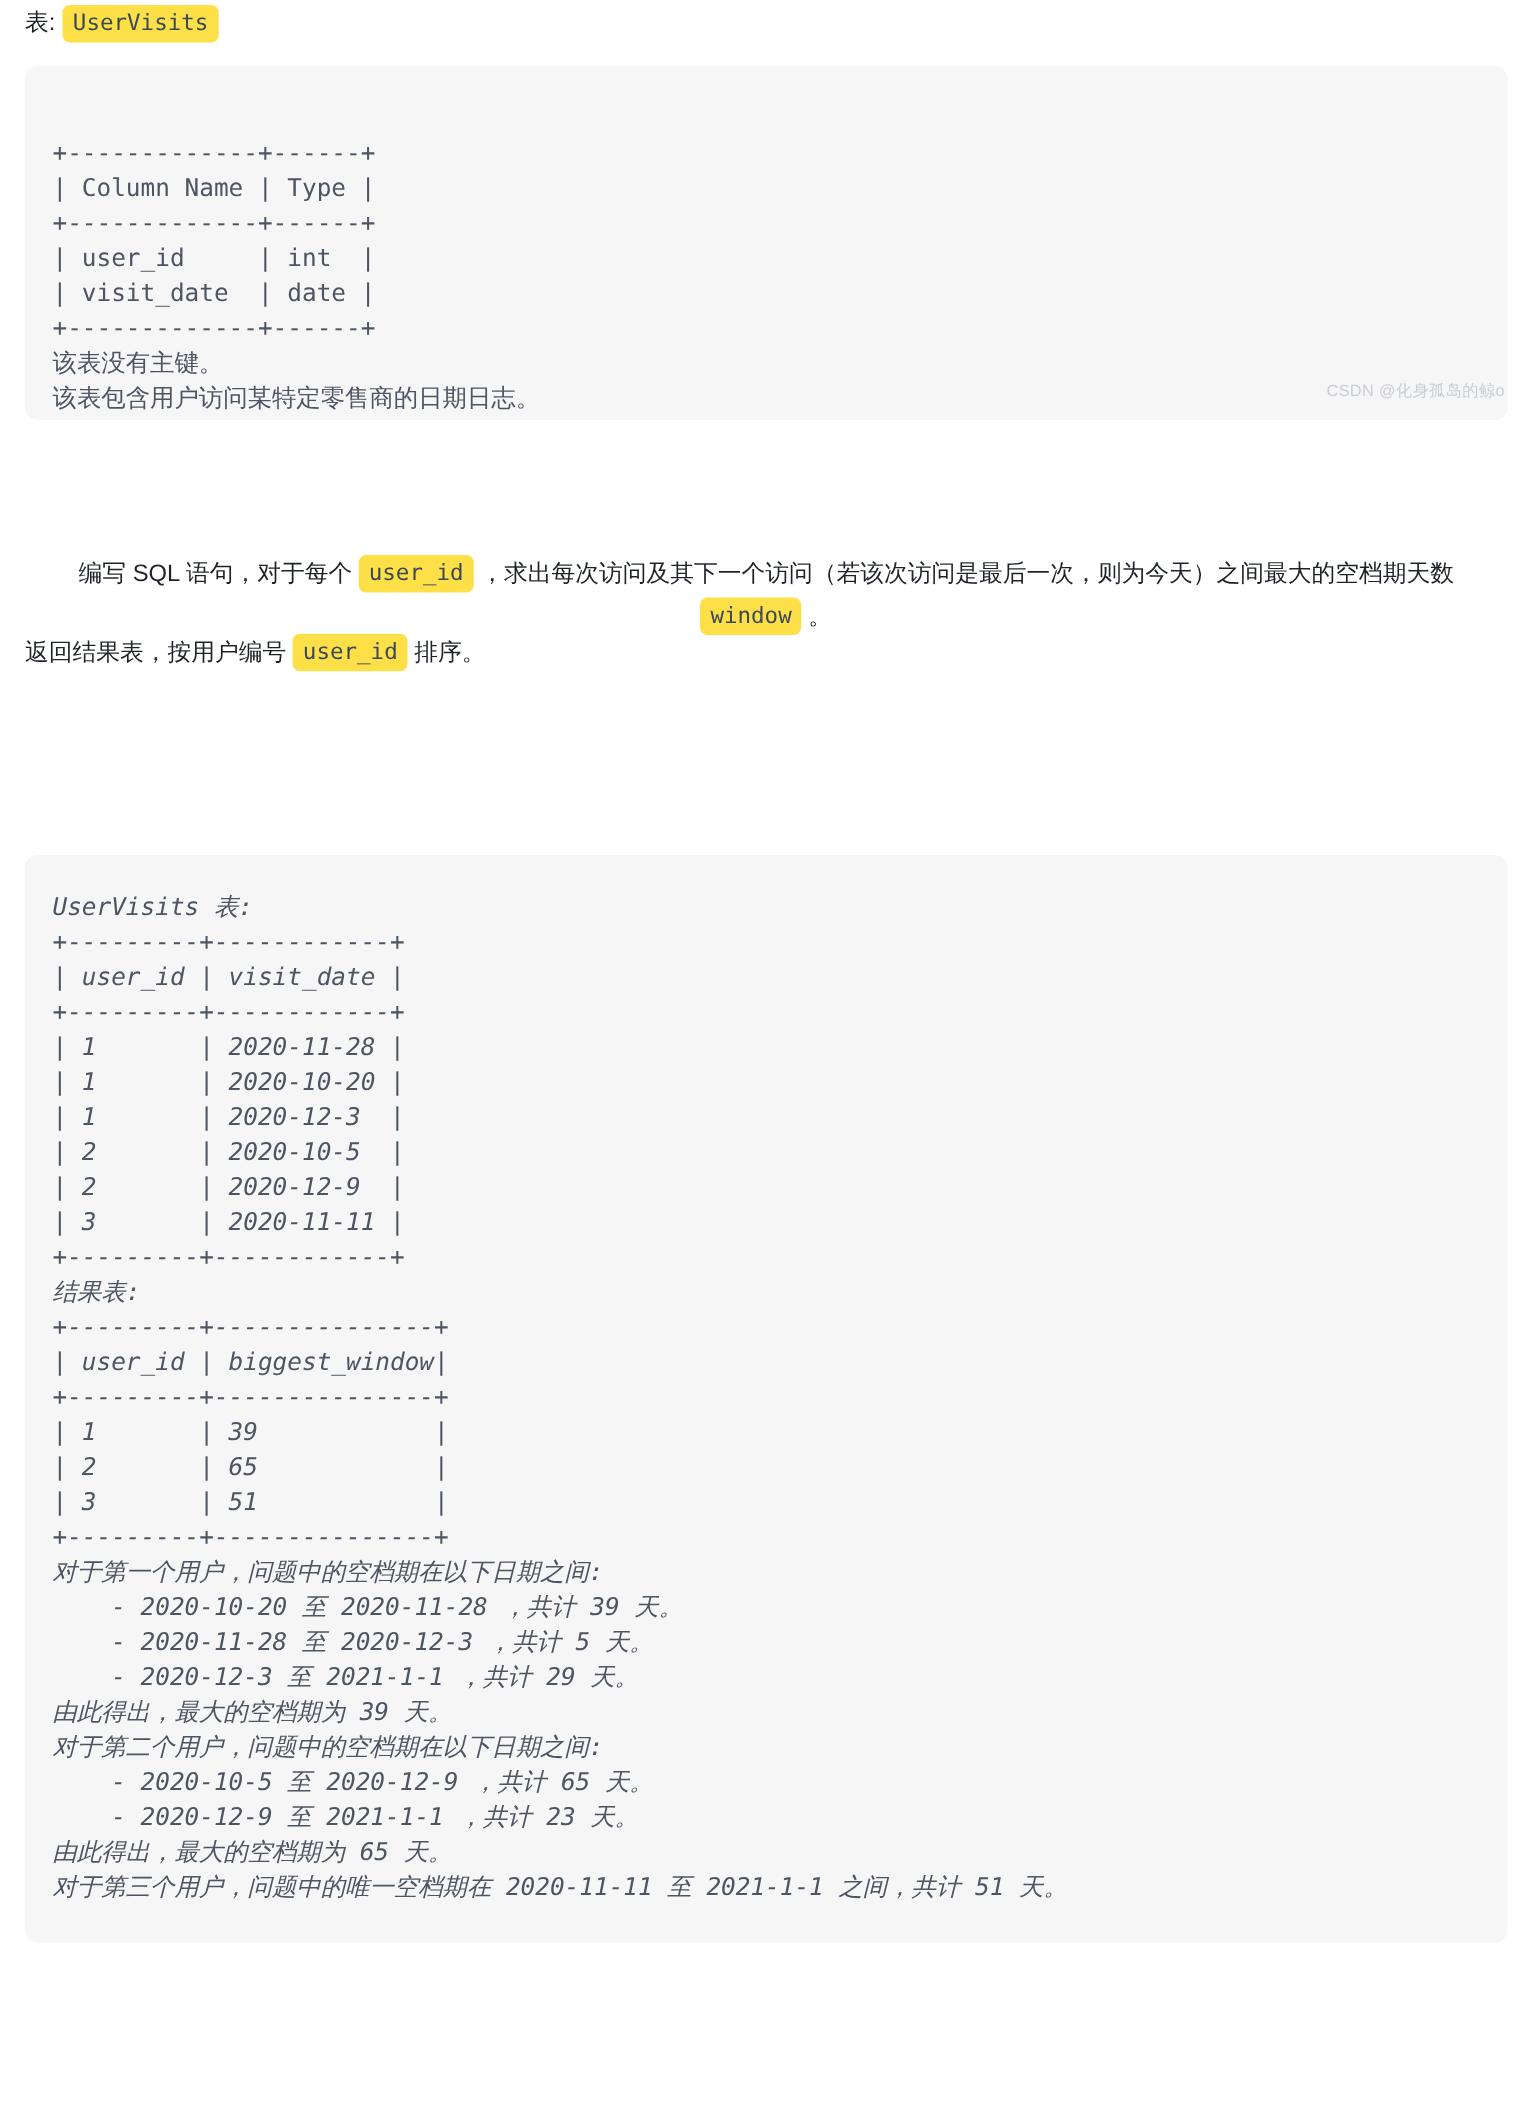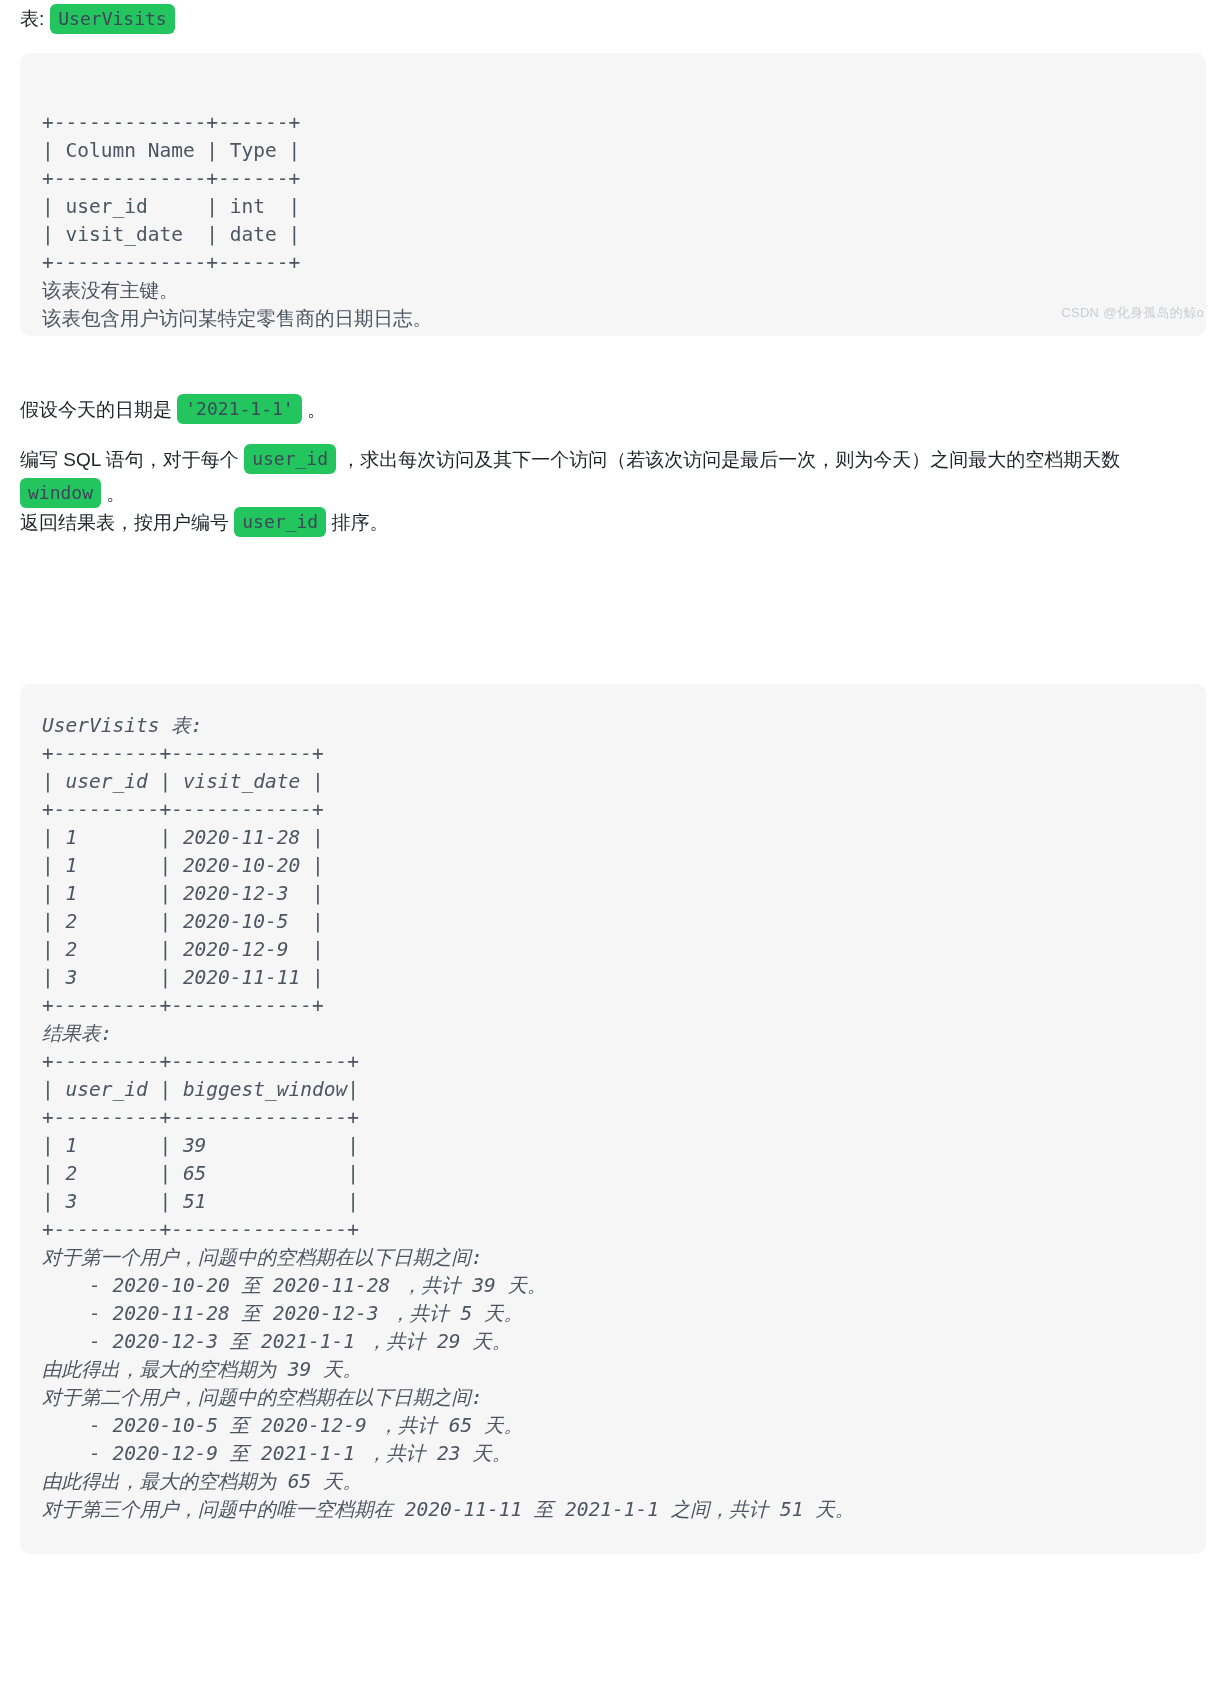--- a/index.html
+++ b/index.html
@@ -30,21 +30,21 @@
     gap: 6px;
     font-size: 19px;
     line-height: 32px;
     padding-top: 3px;
     color: #1f2329;
   }
   .table-label-row .lbl { font-size: 19px; }
 
   .chip {
     display: inline-block;
-    background: #22c55e;
+    background: #fde047;
     border-radius: 6px;
     padding: 2px 8px;
     font-family: "DejaVu Sans Mono", "Liberation Mono", monospace;
     font-size: 18px;
     color: #3c4858;
     line-height: 26px;
     white-space: pre;
   }
 
   
@@ -73,21 +73,21 @@
   #example-block pre { line-height: 28px; }
 
   
   .para {
     font-size: 19px;
     line-height: 34px;
     color: #1f2329;
     margin: 0;
   }
   #p-today  { position: absolute; left: 20px; top: 393px; width: 1186px; }
-  #p-write  { position: absolute; left: 20px; top: 443px; width: 1186px; }
+  #p-write  { position: absolute; left: 20px; top: 443px; width: 1186px; text-align: center; }
   #p-return { position: absolute; left: 20px; top: 506px; width: 1186px; }
   #p-format { position: absolute; left: 20px; top: 577px; width: 1186px; }
 
   .para .chip { vertical-align: 1px; }
 
   
   .watermark {
     position: absolute;
     right: 22px;
     bottom: 14px;
@@ -112,23 +112,20 @@
     <pre>+-------------+------+
 | Column Name | Type |
 +-------------+------+
 | user_id     | int  |
 | visit_date  | date |
 +-------------+------+
 该表没有主键。
 该表包含用户访问某特定零售商的日期日志。</pre>
   </div>
 
-  <p class="para" id="p-today">
-    <span>假设今天的日期是 </span><span class="chip">'2021-1-1'</span><span> 。</span>
-  </p>
 
   <p class="para" id="p-write">
     <span>编写 SQL 语句，对于每个 </span><span class="chip">user_id</span><span> ，求出每次访问及其下一个访问（若该次访问是最后一次，则为今天）之间最大的空档期天数 </span><span class="chip">window</span><span> 。</span>
   </p>
 
   <p class="para" id="p-return">
     <span>返回结果表，按用户编号 </span><span class="chip">user_id</span><span> 排序。</span>
   </p>
 
 

